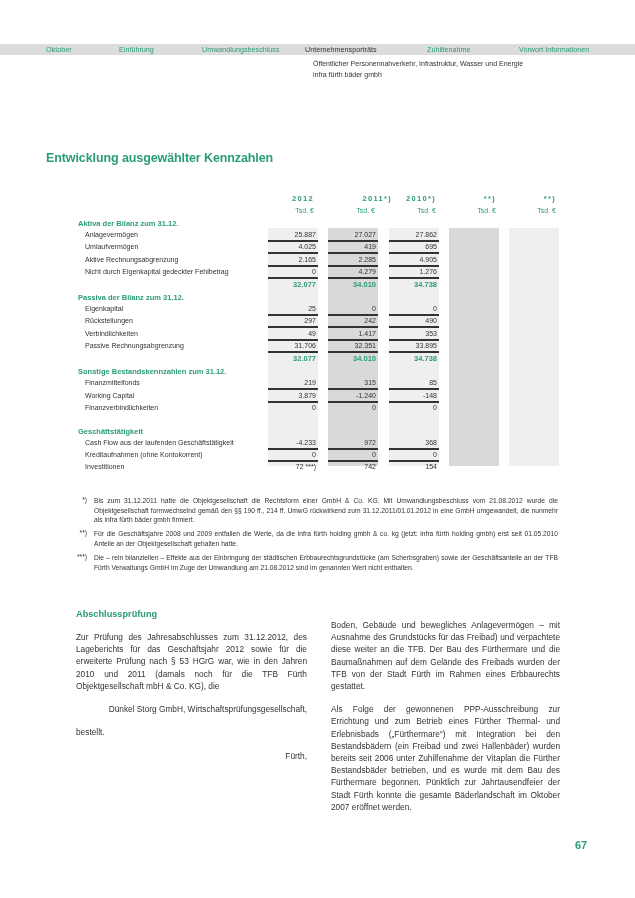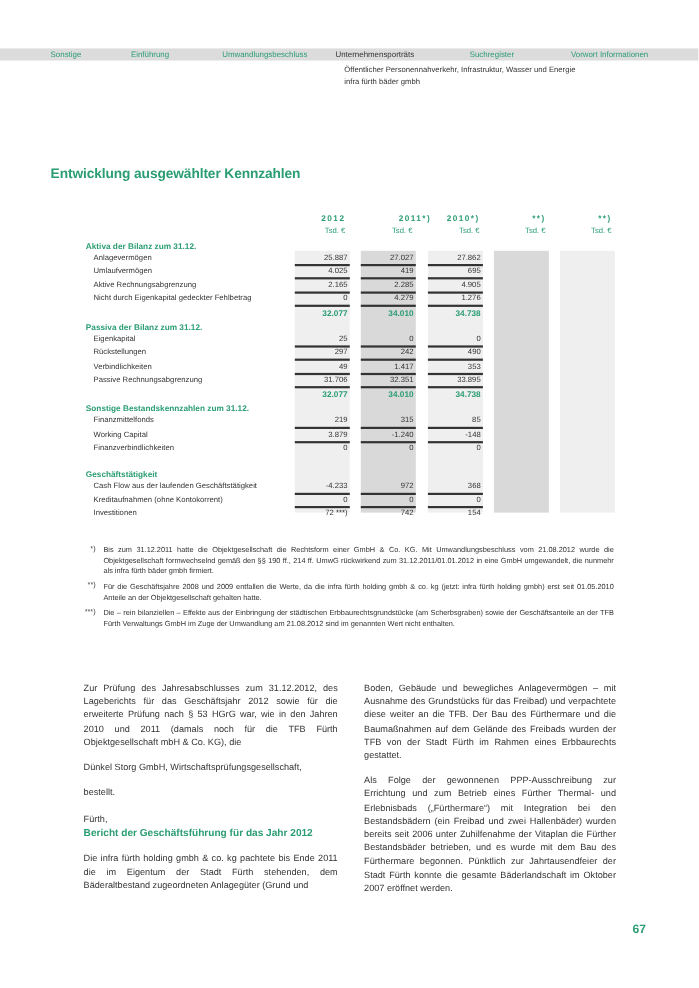--- a/index.html
+++ b/index.html
@@ -26,34 +26,34 @@
   .cell.total { color: #2a9d72; font-weight: bold; font-size: 7.5px; }
   .uline { position: absolute; height: 1.6px; width: 50px; background: #333; }
 
   .fn-mark { position: absolute; width: 30px; text-align: right; font-size: 6.7px; color: #333; }
   .fn-text { position: absolute; left: 94px; width: 464px; font-size: 6.7px; line-height: 9.6px; color: #333; text-align: justify; }
 
   .col-left { position: absolute; left: 76px; top: 608px; width: 231px; }
   .col-right { position: absolute; left: 331px; top: 608px; width: 229px; }
   .h2 { font-size: 9.2px; font-weight: bold; color: #2a9d72; line-height: 12px; margin-bottom: 6px; }
   .p { font-size: 8.3px; line-height: 12.2px; color: #333; text-align: justify; margin-bottom: 6px; margin-top: 11px; }
-  .p.center { text-align: left; margin-bottom: 0; }
+  .p.center { text-align: right; margin-bottom: 0; }
   .p.tight { margin-bottom: 0; }
 
   .page-number { position: absolute; left: 575px; top: 839px; font-size: 11px; font-weight: bold; color: #2a9d72; }
 </style>
 </head>
 <body>
 
 <div class="navbar">
-  <a class="nav-item" style="left:46px">Sonstige</a>
+  <a class="nav-item" style="left:46px">Oktober</a>
   <a class="nav-item" style="left:119px">Einführung</a>
   <a class="nav-item" style="left:202px">Umwandlungsbeschluss</a>
   <a class="nav-item active" style="left:305px">Unternehmensporträts</a>
-  <a class="nav-item" style="left:427px">Suchregister</a>
+  <a class="nav-item" style="left:427px">Zuhilfenahme</a>
   <a class="nav-item" style="left:519px">Vorwort Informationen</a>
 </div>
 <div class="subnav">
   <div>Öffentlicher Personennahverkehr, Infrastruktur, Wasser und Energie</div>
   <div>infra fürth bäder gmbh</div>
 </div>
 
 <div class="page-title">Entwicklung ausgewählter Kennzahlen</div>
 
 <div class="colbg light" style="left:268px"></div>
@@ -196,26 +196,25 @@
 <div class="cell" style="left:389px; top:463px">154</div>
 
 <div class="fn-mark" style="left:57px; top:496px">*)</div>
 <div class="fn-text" style="top:496px">Bis zum 31.12.2011 hatte die Objektgesellschaft die Rechtsform einer GmbH &amp; Co. KG. Mit Umwandlungsbeschluss vom 21.08.2012 wurde die Objektgesellschaft formwechselnd gemäß den §§ 190 ff., 214 ff. UmwG rückwirkend zum 31.12.2011/01.01.2012 in eine GmbH umgewandelt, die nunmehr als infra fürth bäder gmbh firmiert.</div>
 <div class="fn-mark" style="left:57px; top:529px">**)</div>
 <div class="fn-text" style="top:529px">Für die Geschäftsjahre 2008 und 2009 entfallen die Werte, da die infra fürth holding gmbh &amp; co. kg (jetzt: infra fürth holding gmbh) erst seit 01.05.2010 Anteile an der Objektgesellschaft gehalten hatte.</div>
 <div class="fn-mark" style="left:57px; top:553px">***)</div>
 <div class="fn-text" style="top:553px">Die – rein bilanziellen – Effekte aus der Einbringung der städtischen Erbbaurechtsgrundstücke (am Scherbsgraben) sowie der Geschäftsanteile an der TFB Fürth Verwaltungs GmbH im Zuge der Umwandlung am 21.08.2012 sind im genannten Wert nicht enthalten.</div>
 
 <div class="col-left">
+  <div class="h2">Abschlussprüfung</div>
   <div class="p">Zur Prüfung des Jahresabschlusses zum 31.12.2012, des Lageberichts für das Geschäftsjahr 2012 sowie für die erweiterte Prüfung nach § 53 HGrG war, wie in den Jahren 2010 und 2011 (damals noch für die TFB Fürth Objektgesellschaft mbH &amp; Co. KG), die</div>
   <div class="p center">Dünkel Storg GmbH, Wirtschaftsprüfungsgesellschaft,</div>
   <div class="p" style="margin-bottom:12px">bestellt.</div>
   <div class="p center">Fürth,</div>
-  <div class="h2">Bericht der Geschäftsführung für das Jahr 2012</div>
-  <div class="p tight">Die infra fürth holding gmbh &amp; co. kg pachtete bis Ende 2011 die im Eigentum der Stadt Fürth stehenden, dem Bäderaltbestand zugeordneten Anlagegüter (Grund und</div>
 </div>
 
 <div class="col-right">
   <div class="p">Boden, Gebäude und bewegliches Anlagevermögen – mit Ausnahme des Grundstücks für das Freibad) und verpachtete diese weiter an die TFB. Der Bau des Fürthermare und die Baumaßnahmen auf dem Gelände des Freibads wurden der TFB von der Stadt Fürth im Rahmen eines Erbbaurechts gestattet.</div>
   <div class="p">Als Folge der gewonnenen PPP-Ausschreibung zur Errichtung und zum Betrieb eines Fürther Thermal- und Erlebnisbads („Fürthermare“) mit Integration bei den Bestandsbädern (ein Freibad und zwei Hallenbäder) wurden bereits seit 2006 unter Zuhilfenahme der Vitaplan die Fürther Bestandsbäder betrieben, und es wurde mit dem Bau des Fürthermare begonnen. Pünktlich zur Jahrtausendfeier der Stadt Fürth konnte die gesamte Bäderlandschaft im Oktober 2007 eröffnet werden.</div>
 </div>
 
 <div class="page-number">67</div>
 
 </body></html>

